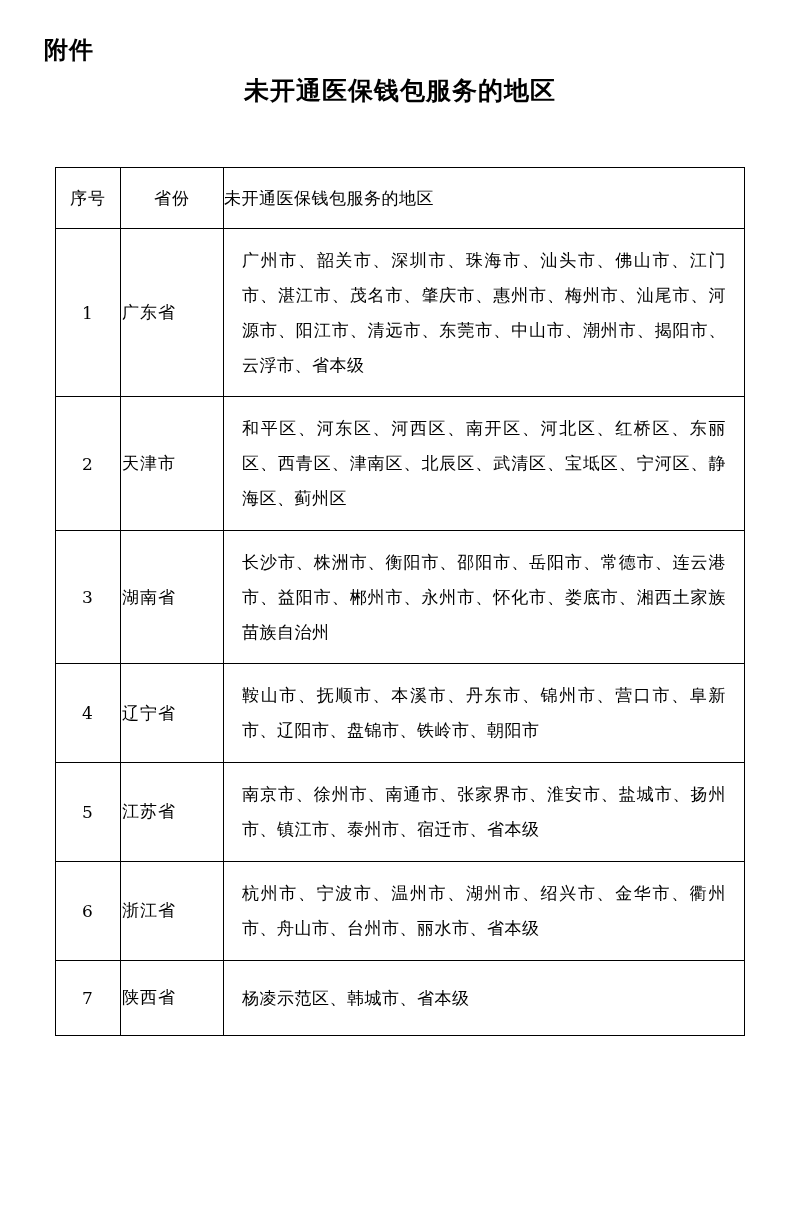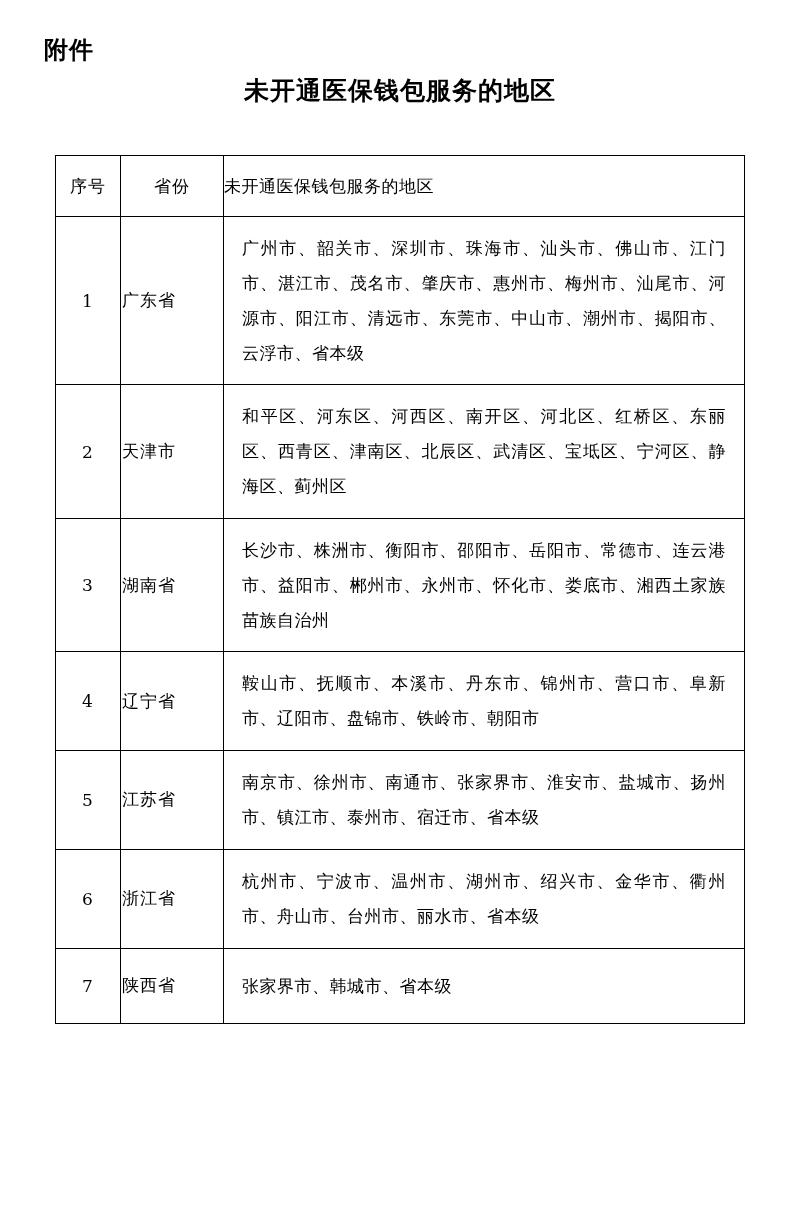--- a/index.html
+++ b/index.html
@@ -32,21 +32,21 @@
   }
   .doc-title {
     text-align: center;
     font-size: 25px;
     font-weight: bold;
     letter-spacing: 1px;
     padding-top: 74px;
     font-family: "DejaVu Serif", "Liberation Serif", serif;
   }
   .table-wrap {
-    margin-top: 48px;
+    margin-top: 60px;
     display: flex;
     justify-content: center;
   }
   table.region-table {
     border-collapse: collapse;
     width: 682px;
     table-layout: fixed;
   }
   table.region-table td,
   table.region-table th {
@@ -133,19 +133,19 @@
           <td class="col-areas">南京市、徐州市、南通市、张家界市、淮安市、盐城市、扬州市、镇江市、泰州市、宿迁市、省本级</td>
         </tr>
         <tr>
           <td class="col-no">6</td>
           <td class="col-prov">浙江省</td>
           <td class="col-areas">杭州市、宁波市、温州市、湖州市、绍兴市、金华市、衢州市、舟山市、台州市、丽水市、省本级</td>
         </tr>
         <tr class="row-last">
           <td class="col-no">7</td>
           <td class="col-prov">陕西省</td>
-          <td class="col-areas">张家界市、韩城市、省本级</td>
+          <td class="col-areas">杨凌示范区、韩城市、省本级</td>
         </tr>
       </tbody>
     </table>
   </div>
 
 </div>
 
 </body></html>

